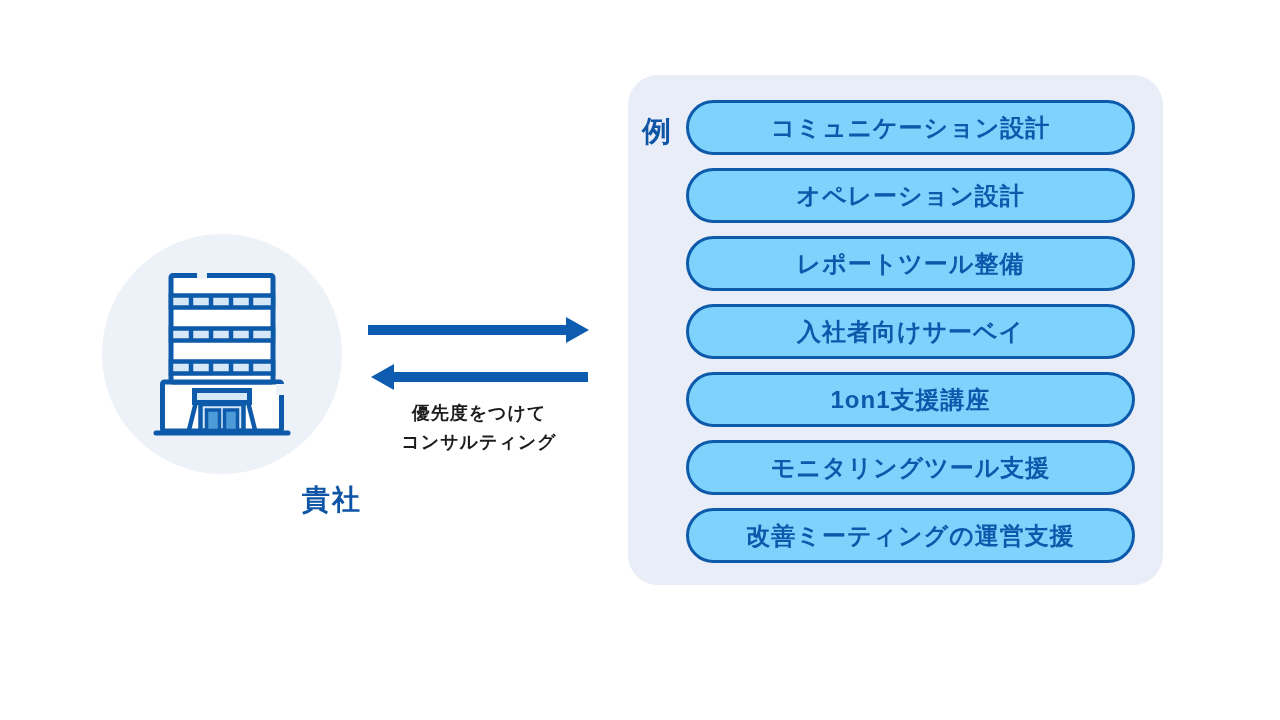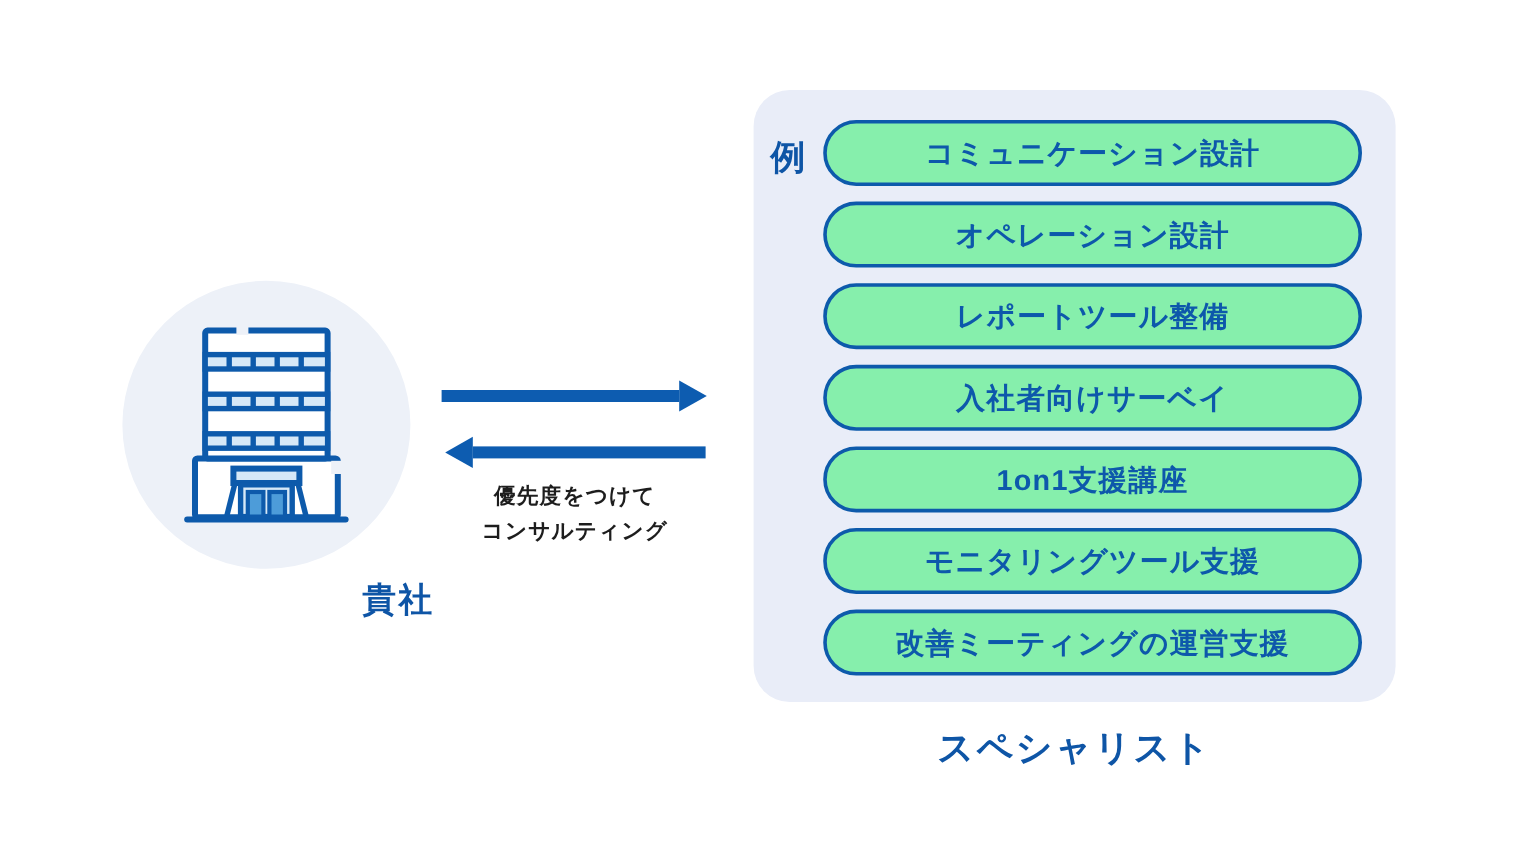--- a/index.html
+++ b/index.html
@@ -55,21 +55,21 @@
   }
   .examples-heading {
     position: absolute; left: 14px; top: 37px;
     font-size: 29px; font-weight: bold; color: #0e55a6;
   }
   .pill-list {
     position: absolute; left: 58px; top: 25px; width: 449px;
     display: flex; flex-direction: column; gap: 13px;
   }
   .pill {
-    height: 55px; background: #86efac;
+    height: 55px; background: #7dd3fc;
     border: 3px solid #0d5aab; border-radius: 28px;
     display: flex; align-items: center; justify-content: center;
     font-size: 24px; font-weight: bold; color: #0d58ab; letter-spacing: 1px;
   }
   .specialist-label {
     position: absolute; left: 568px; top: 556px; width: 535px;
     text-align: center; font-size: 30px; font-weight: bold; color: #0e55a6;
     letter-spacing: 2px;
   }
 </style>
@@ -136,15 +136,14 @@
     <div class="pill-list">
       <div class="pill">コミュニケーション設計</div>
       <div class="pill">オペレーション設計</div>
       <div class="pill">レポートツール整備</div>
       <div class="pill">入社者向けサーベイ</div>
       <div class="pill">1on1支援講座</div>
       <div class="pill">モニタリングツール支援</div>
       <div class="pill">改善ミーティングの運営支援</div>
     </div>
   </div>
-  <div class="specialist-label">スペシャリスト</div>
 
 </div>
 
 </body></html>

